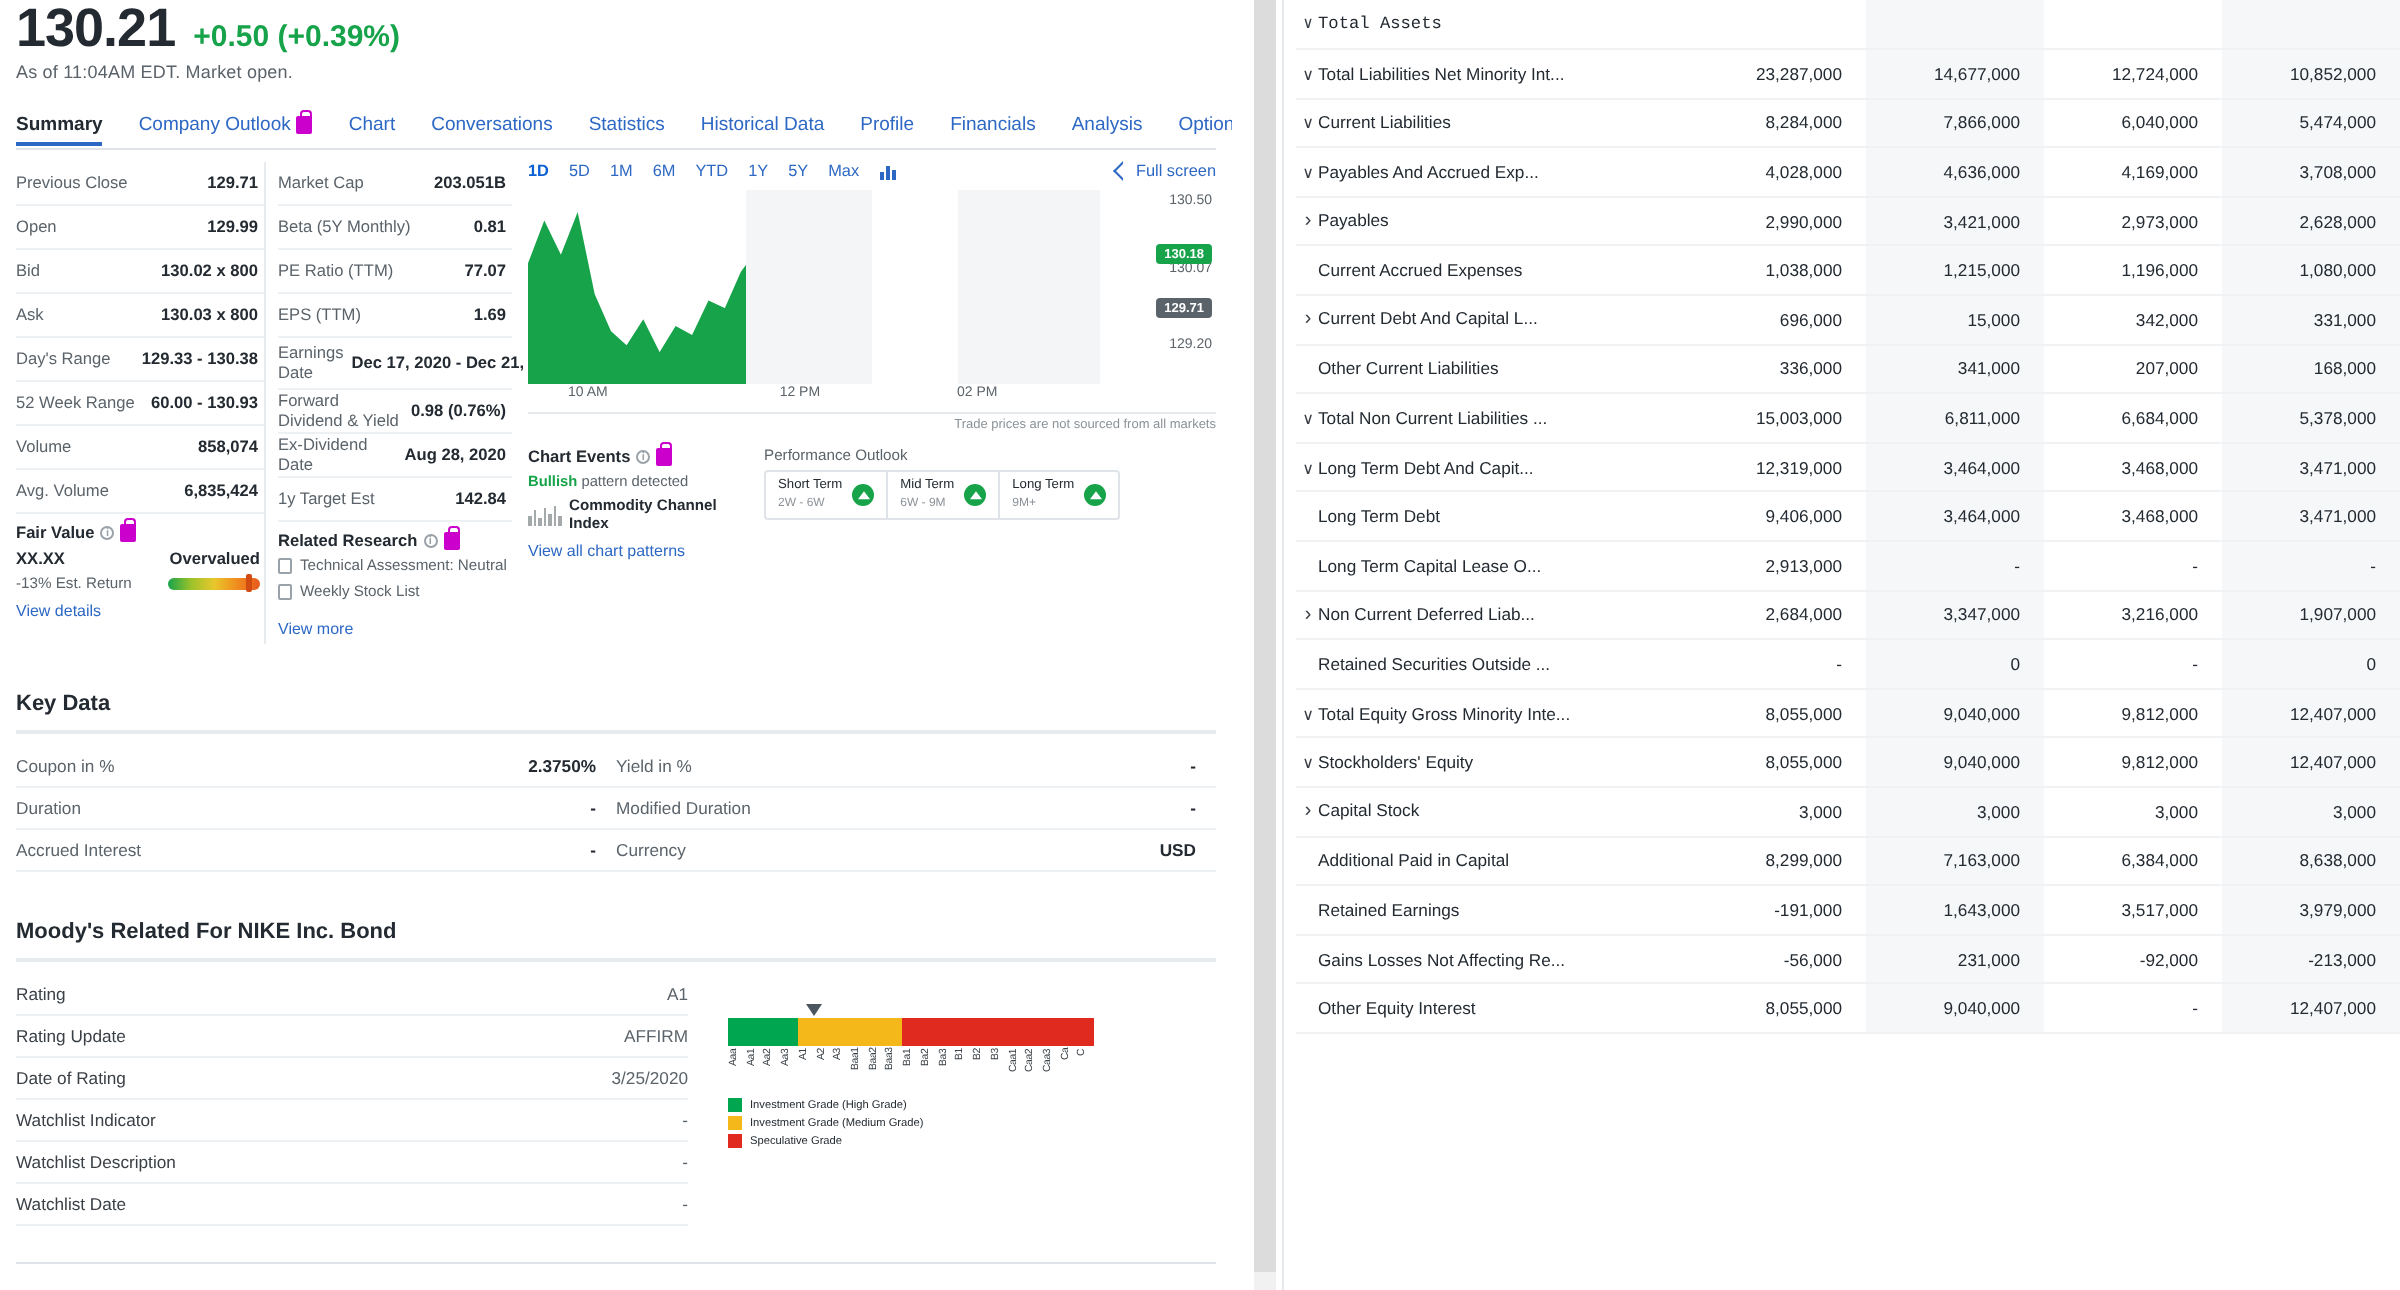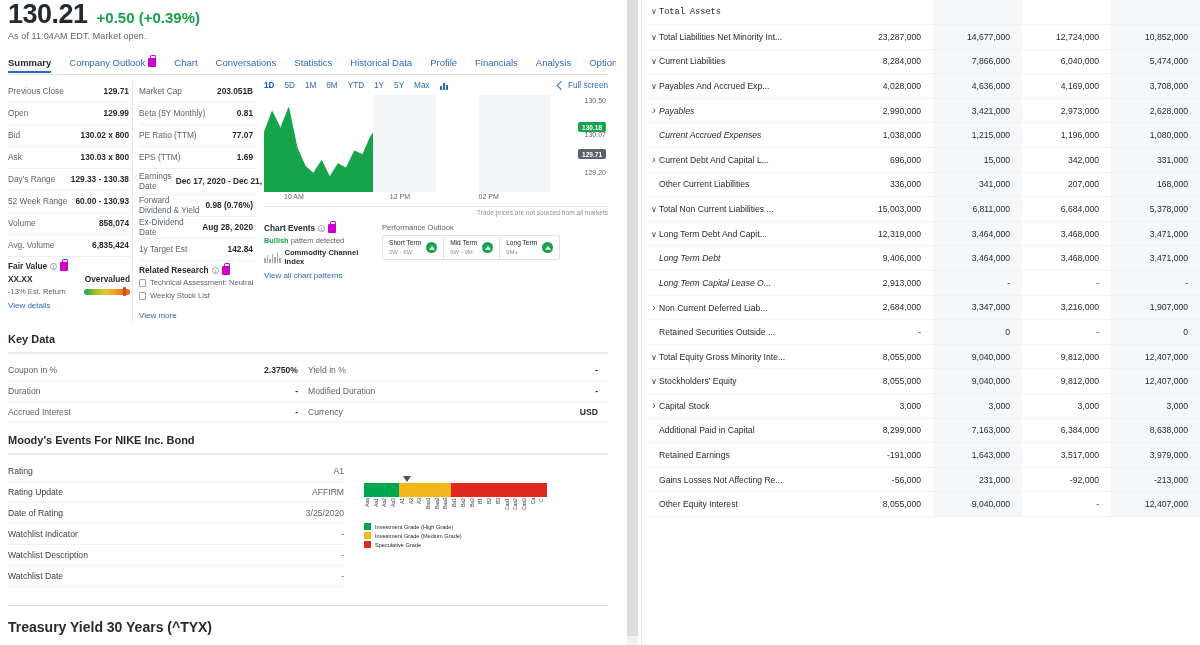--- a/index.html
+++ b/index.html
@@ -146,21 +146,21 @@
     position: relative; flex: none;
   }
   .arrow-up::before {
     content: ""; position: absolute; left: 50%; top: 50%;
     transform: translate(-50%,-58%);
     border-left: 3px solid transparent; border-right: 3px solid transparent;
     border-bottom: 4px solid #fff;
   }
 
   
-  .section { margin-top: 11px; }
+  .section { margin-top: 24px; }
   .section-title { font-size: 11px; font-weight: bold; }
   .section-rule { height: 2px; background: #e8ebee; margin-top: 7px; }
   .kd-table { margin-top: 6px; }
   .kd-row { display: flex; border-bottom: 1px solid #eef1f3; height: 21px; align-items: center; }
   .kd-half { flex: 1; display: flex; justify-content: space-between; align-items: center; padding-right: 10px; font-size: 8.6px; }
   .kd-half .k { color: #5b636a; }
   .kd-half .v { font-weight: bold; }
 
   
   .moody-body { display: flex; gap: 20px; margin-top: 6px; }
@@ -207,21 +207,21 @@
   .caret {
     display: inline-block; width: 8px; font-size: 8px; color: #3a4046;
     text-align: center; margin-right: 1px;
   }
   .caret.down::before { content: "\2228"; }
   .caret.right::before { content: "\203A"; font-size: 10px; }
   .caret.none::before { content: ""; }
   .lvl0 { padding-left: 0px; }
   .lvl1 { padding-left: 12px; }
   .lvl2 { padding-left: 24px; }
-  .lvl3 { padding-left: 36px; font-style: italic; }
+  .lvl3 { padding-left: 36px; }
 </style>
 </head>
 <body>
 
 <div class="page">
 
   <div class="left-pane">
 
     <div class="quote-head">
       <div class="quote-row">
@@ -493,21 +493,21 @@
             </span>
             <span class="kd-half">
               <span class="k">Currency</span>
               <span class="v">USD</span>
             </span>
           </div>
         </div>
     </div>
 
     <div class="section">
-      <div class="section-title">Moody's Events For NIKE Inc. Bond</div>
+      <div class="section-title">Moody's Related For NIKE Inc. Bond</div>
       <div class="section-rule"></div>
       <div class="moody-body">
         <div class="moody-table" id="moodyTable">
             <div class="mrow">
               <span class="k">Rating</span>
               <span class="v">A1</span>
             </div>
             <div class="mrow">
               <span class="k">Rating Update</span>
               <span class="v">AFFIRM</span>

